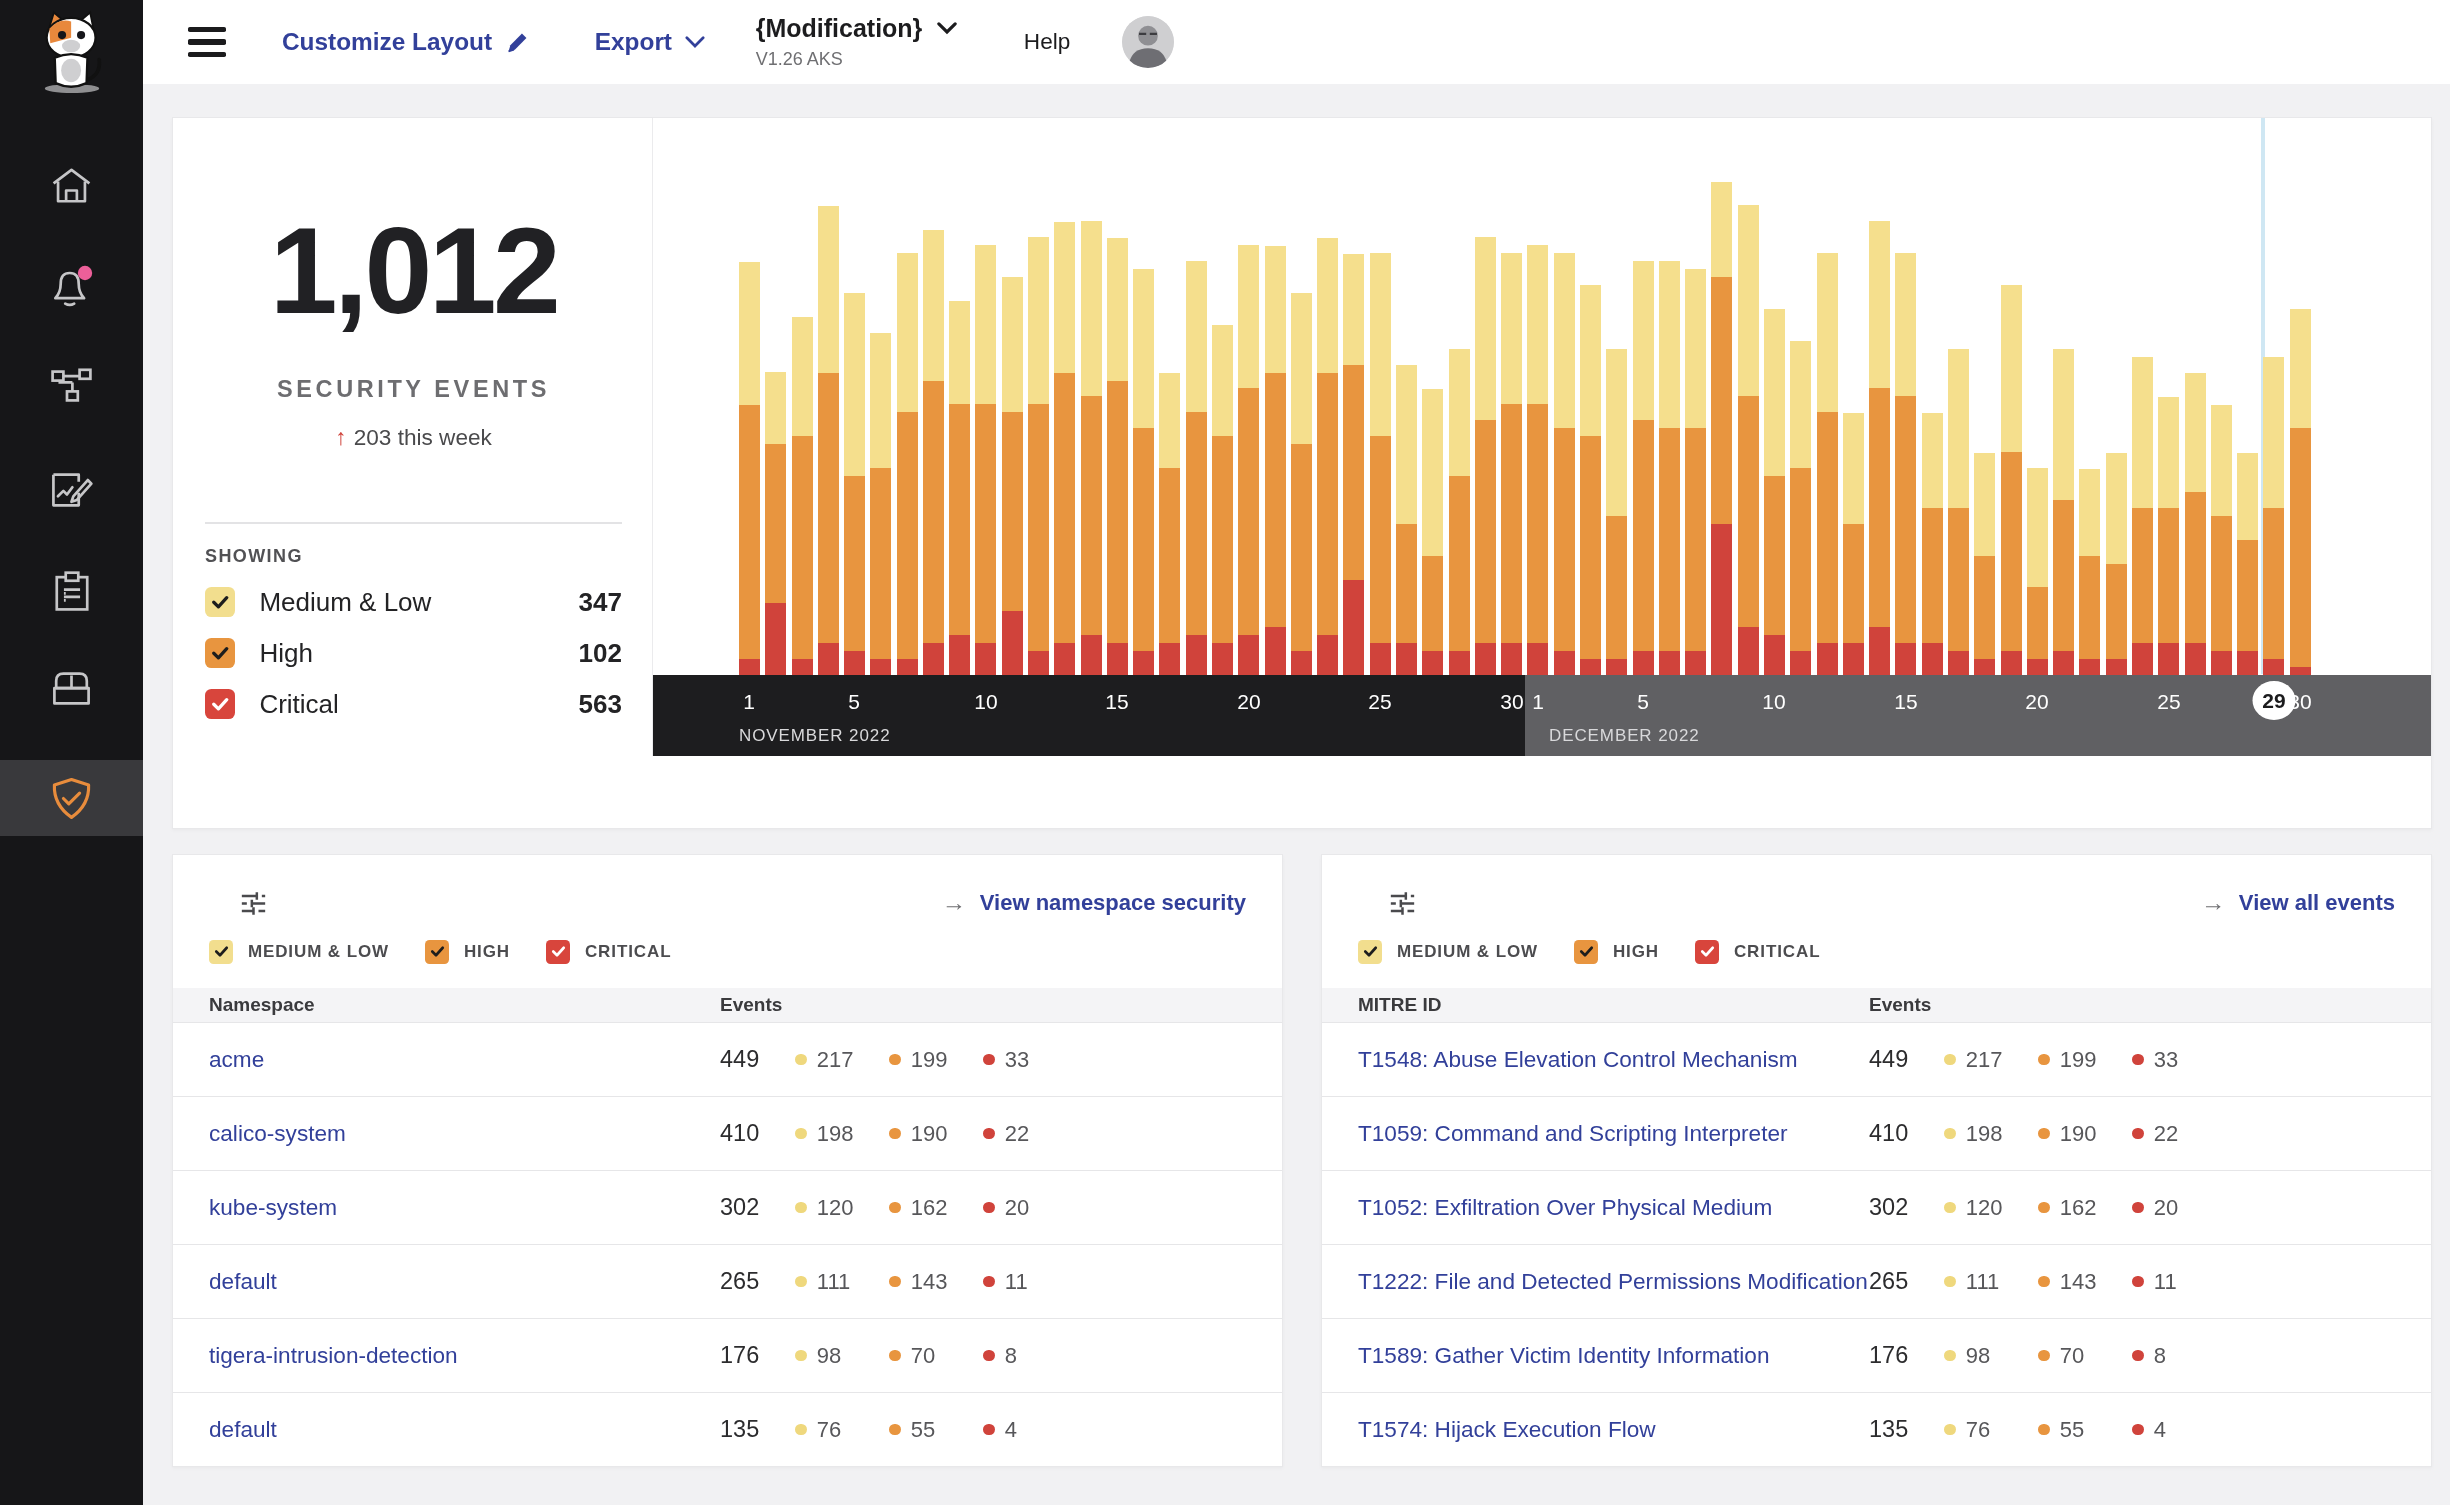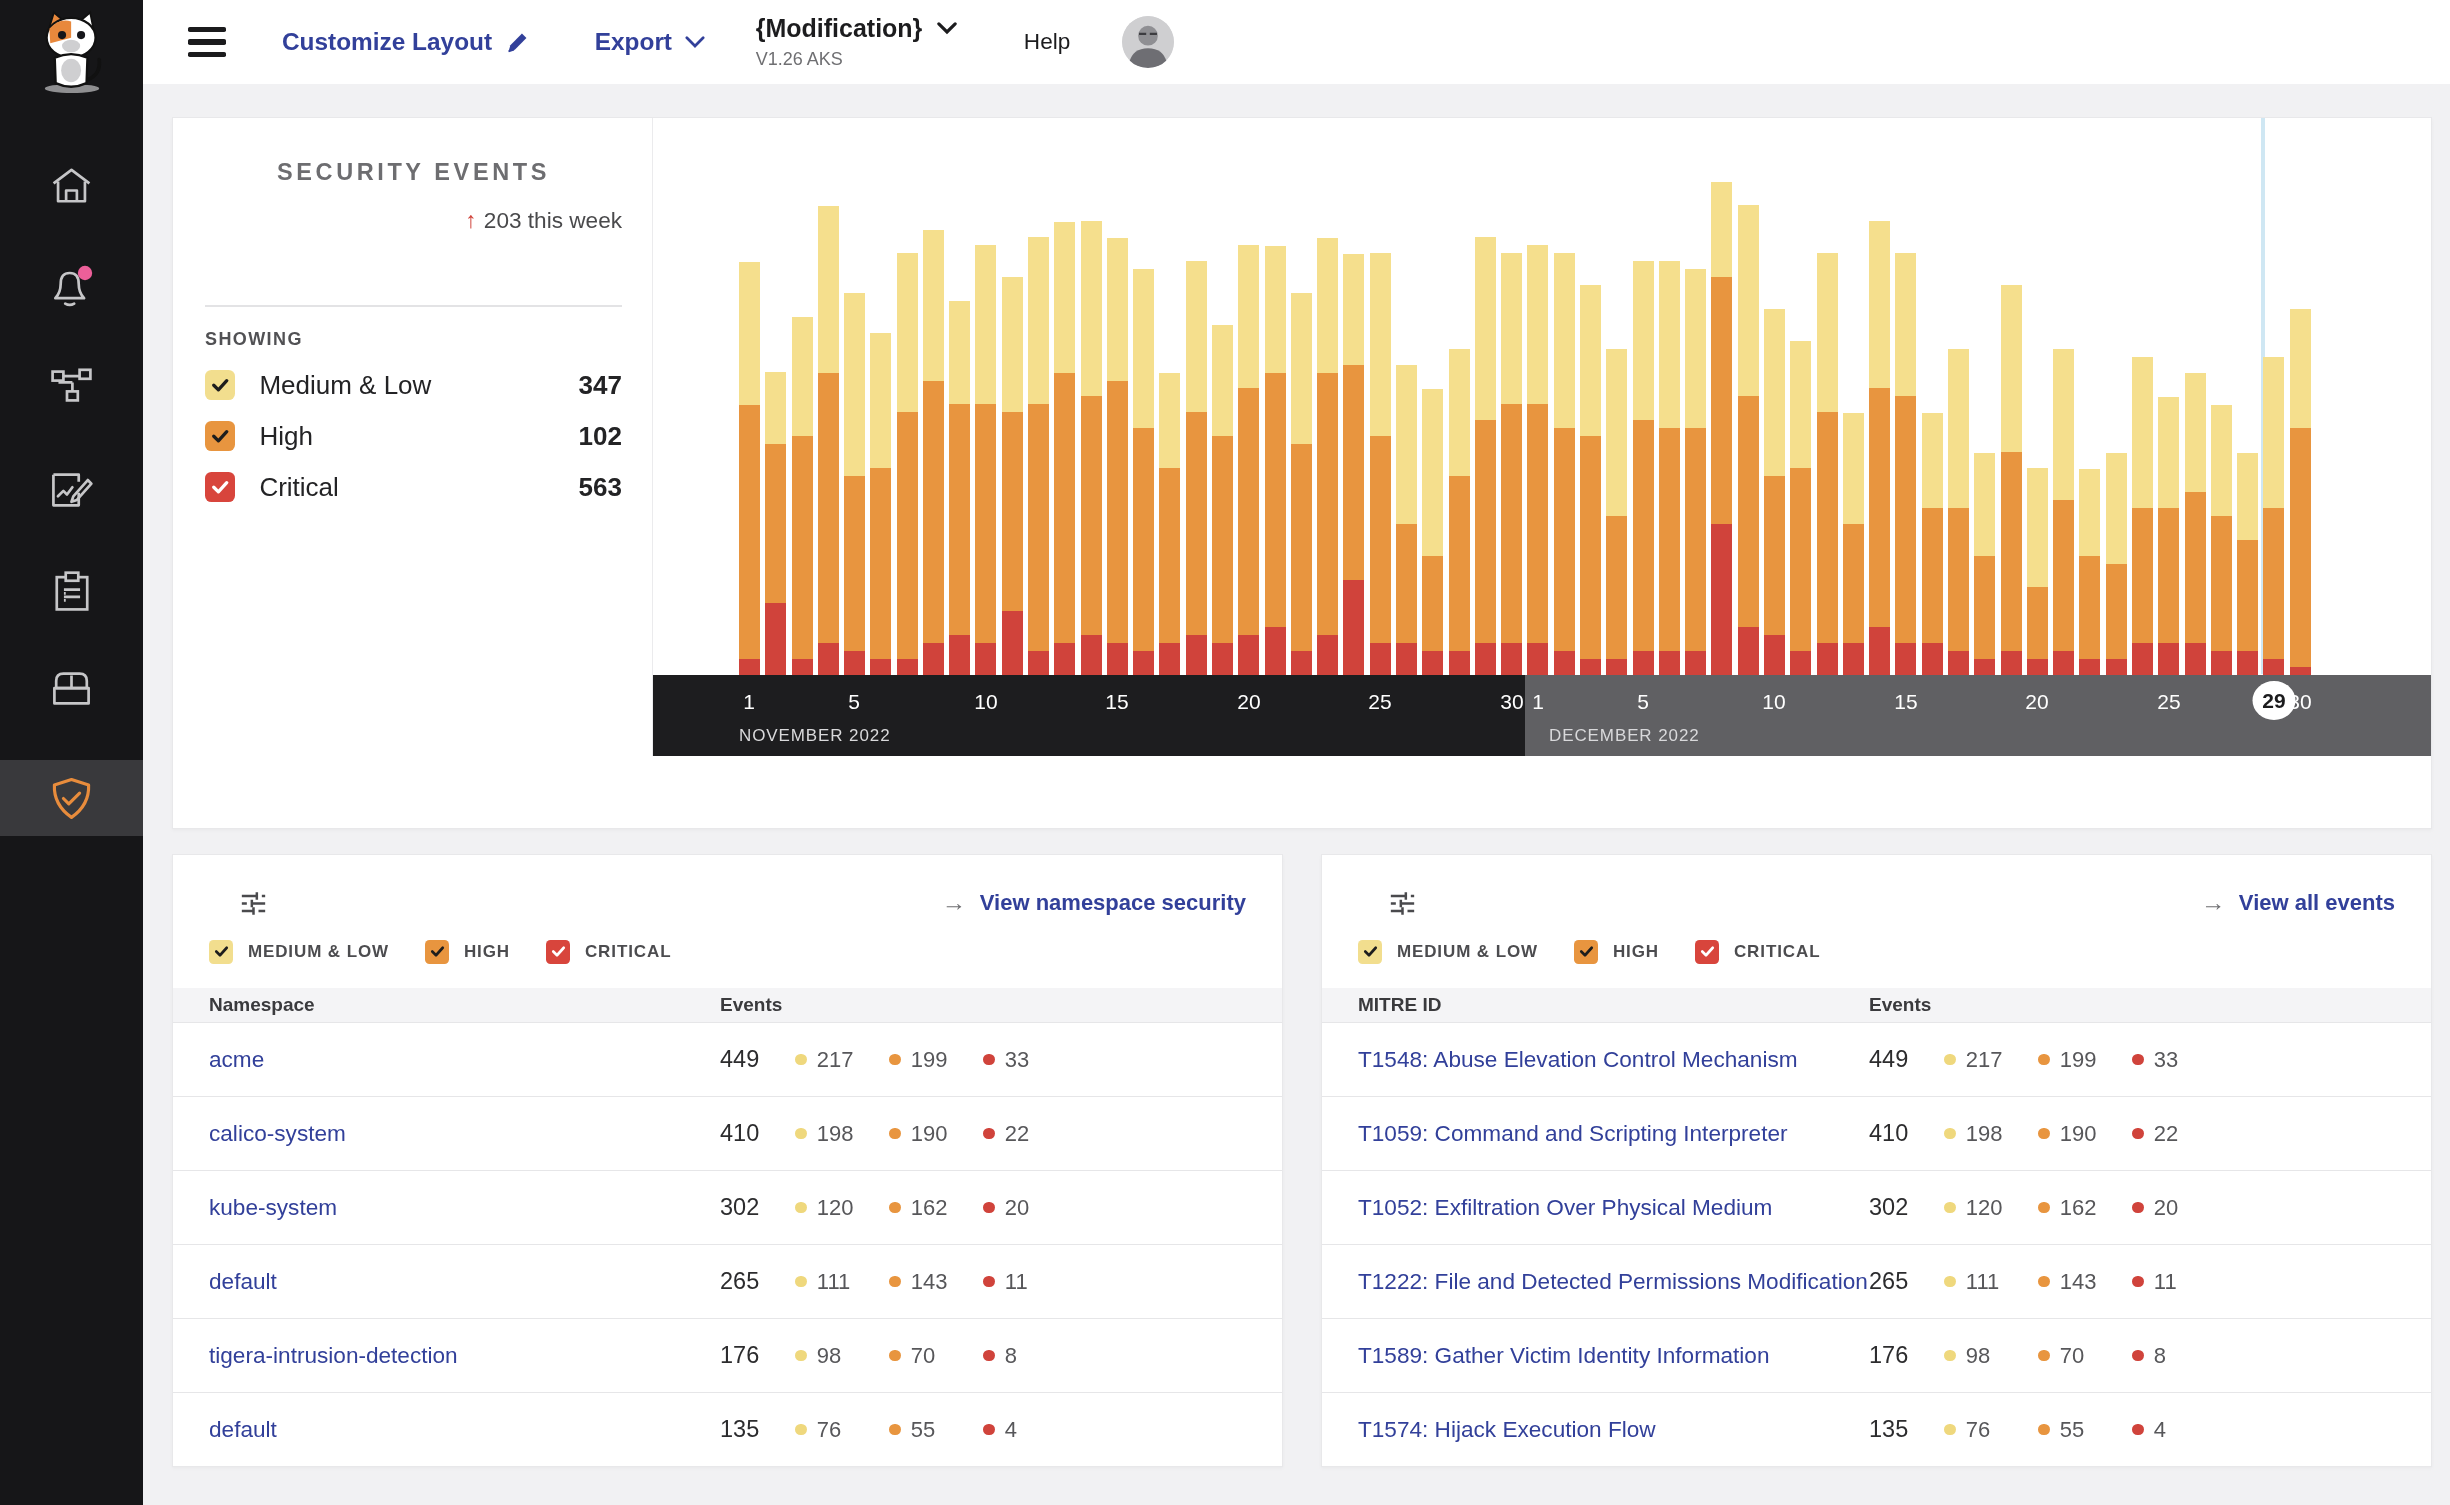--- a/index.html
+++ b/index.html
@@ -44,21 +44,21 @@
   .tabbar { height:71px; border-bottom:1.8px solid #ebebed; display:flex; align-items:center; }
   .tab { margin-left:32px; height:100%; display:flex; align-items:center; font-size:24.4px; font-weight:700; color:#161616; position:relative; cursor:pointer; }
   .tab.inactive { margin-left:65px; color:#707073; }
   .tab.active::after { content:""; position:absolute; left:0; right:0; bottom:-1.8px; height:4.5px; background:#ef9434; }
   .tab-tune { margin-left:31px; cursor:pointer; display:flex; }
   .card-body { display:flex; height:638px; }
 
   .stats { width:480px; flex:none; border-right:1.8px solid #ebebed; padding:0 30px 0 32px; }
   .big-number { margin-top:90px; text-align:center; font-size:122px; line-height:127px; font-weight:800; letter-spacing:-3.6px; color:#212124; }
   .big-sub { text-align:center; margin-top:41px; font-size:23.5px; font-weight:700; letter-spacing:3.6px; color:#6d6d70; }
-  .delta { text-align:right; margin-top:22px; font-size:22.6px; color:#4a4a4c; }
+  .delta { text-align:center; margin-top:22px; font-size:22.6px; color:#4a4a4c; }
   .delta .up { color:#d0433b; font-weight:700; margin-right:7.2px; }
   .stats-divider { height:1.8px; background:#e3e3e5; margin-top:71px; }
   .showing { margin-top:22px; font-size:18px; font-weight:700; letter-spacing:1.4px; color:#515154; }
   .legend-row { display:flex; align-items:center; margin-top:20px; height:31px; }
   .cbx { width:30px; height:30px; border-radius:6.3px; display:flex; align-items:center; justify-content:center; flex:none; cursor:pointer; }
   .legend-label { margin-left:24.4px; font-size:26px; color:#232325; }
   .legend-val { margin-left:auto; font-size:26px; font-weight:600; color:#232325; }
 
   .chart-area { flex:1; position:relative; overflow:hidden; }
   .bar { position:absolute; width:21px; bottom:81px; display:flex; flex-direction:column-reverse; z-index:1; }
@@ -217,20 +217,21 @@
         </svg>
       </div>
     </header>
 
     <div class="content">
 
       <section class="card chart-card">
 
         <div class="card-body">
           <div class="stats">
+            <div class="big-number">1,012</div>
             <div class="big-sub">SECURITY EVENTS</div>
             <div class="delta">
               <span class="up">↑</span><span>203 this week</span>
             </div>
             <div class="stats-divider"></div>
             <div class="showing">SHOWING</div>
             <div id="legend">
                 <div class="legend-row">
                   <span class="cbx" style="background: rgb(242, 222, 142);">
                     <svg width="18.5" height="18.5" viewBox="0 0 20 20" fill="none">

